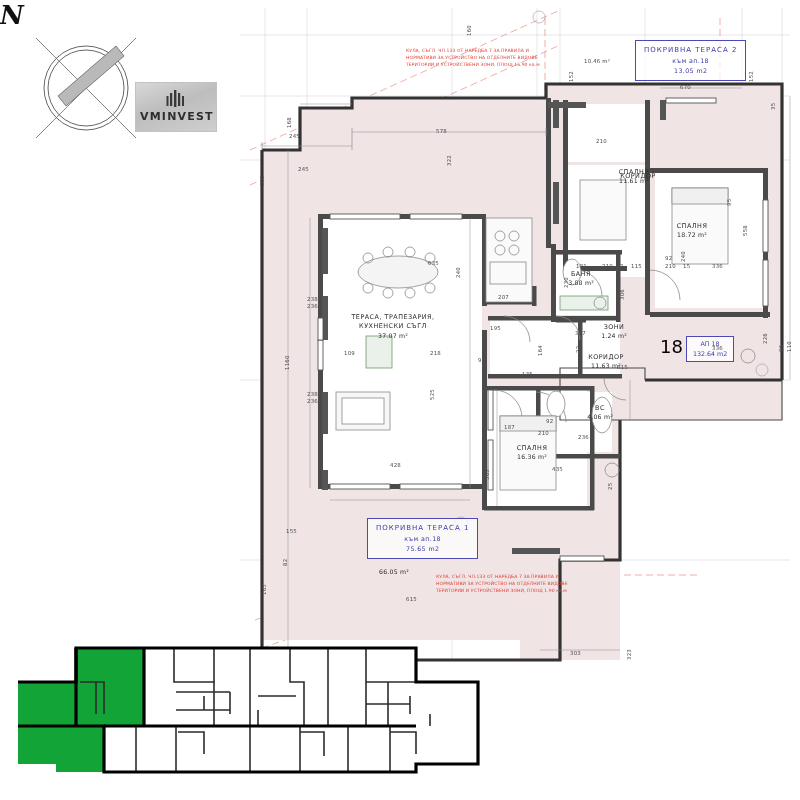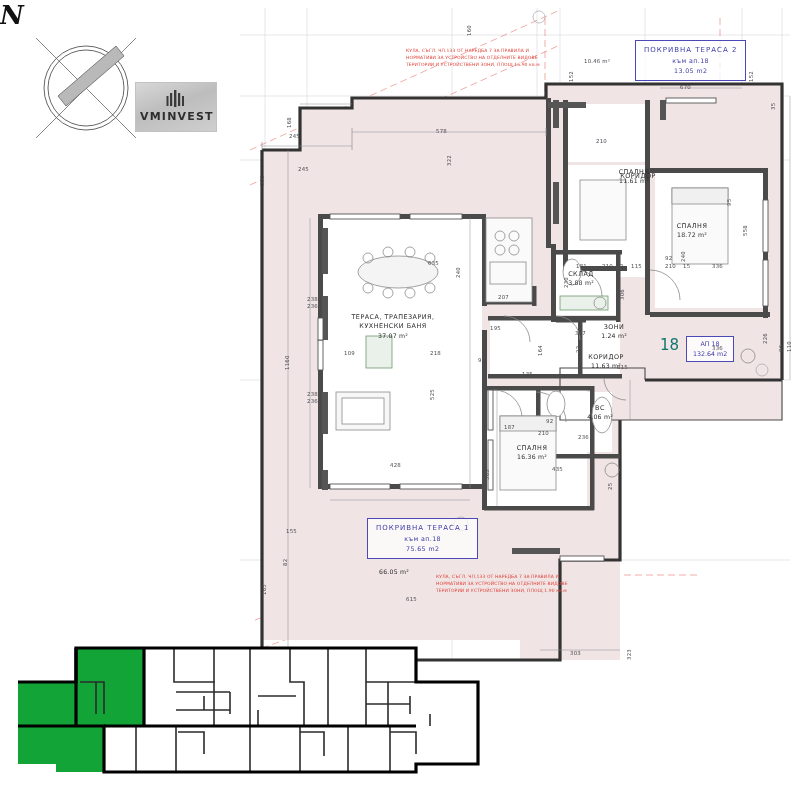--- a/index.html
+++ b/index.html
@@ -10,21 +10,21 @@
   .abs{position:absolute;}
 
   
   .roomlbl{position:absolute;color:#2a2a2a;font-size:6.4px;letter-spacing:.5px;text-align:center;line-height:1.45;white-space:nowrap;}
   .roomlbl .area{font-size:6.2px;letter-spacing:.2px;}
   .dim{position:absolute;color:#4a4a52;font-size:5.4px;letter-spacing:.2px;white-space:nowrap;}
   .dimv{position:absolute;color:#4a4a52;font-size:5.4px;letter-spacing:.2px;white-space:nowrap;transform-origin:0 0;transform:rotate(-90deg);}
   .redtxt{position:absolute;color:#e0453c;font-size:4.5px;line-height:1.55;letter-spacing:.1px;white-space:nowrap;}
   .bluebox{position:absolute;border:1px solid #4a49b5;color:#3b3aa8;font-size:7px;text-align:center;letter-spacing:1px;line-height:1.6;padding:4px 8px;background:rgba(255,255,255,.72);white-space:nowrap;}
   .bluebox .sub{font-size:6.3px;letter-spacing:.4px;}
-  .aptnum{position:absolute;color:#0f766e;font-size:15px;letter-spacing:0;}
+  .aptnum{position:absolute;color:#000000;font-size:18px;letter-spacing:0;}
   .aptbox{position:absolute;border:1px solid #4a49b5;color:#3b3aa8;font-size:6.3px;text-align:center;line-height:1.55;padding:2px 6px;background:rgba(255,255,255,.8);white-space:nowrap;}
   .northN{position:absolute;color:#111;font-size:26px;font-weight:700;font-style:italic;font-family:"DejaVu Serif","Liberation Serif",serif;}
   .logo{position:absolute;background:linear-gradient(160deg,#d8d8d8 0%,#bdbdbd 45%,#cfcfcf 100%);border:1px solid #c2c2c2;}
   .logotxt{position:absolute;color:#2e2e2e;font-size:11px;letter-spacing:1.2px;font-weight:700;}
 </style>
 </head>
 <body>
 
 <div id="stage">
 
@@ -301,41 +301,41 @@
   </div>
 
   <div class="aptnum" style="left:660px;top:336px">18</div>
   <div class="aptbox" style="left:686px;top:336px">
     <div>АП 18</div>
     <div>132.64 m2</div>
   </div>
 
   <div class="roomlbl" style="left:393px;top:313px;width:110px;margin-left:-55px">
     <div>ТЕРАСА, ТРАПЕЗАРИЯ,</div>
-    <div>КУХНЕНСКИ БАНЯ</div>
+    <div>КУХНЕНСКИ СЪГЛ</div>
     <div class="area">37.07 m²</div>
   </div>
 
   <div class="roomlbl" style="left:604px;top:168px;width:60px">
     <div>СПАЛНЯ</div>
     <div class="area">11.61 m²</div>
   </div>
 
   <div class="roomlbl" style="left:662px;top:222px;width:60px">
     <div>СПАЛНЯ</div>
     <div class="area">18.72 m²</div>
   </div>
 
   <div class="roomlbl" style="left:502px;top:444px;width:60px">
     <div>СПАЛНЯ</div>
     <div class="area">16.36 m²</div>
   </div>
 
   <div class="roomlbl" style="left:556px;top:270px;width:50px">
-    <div>СКЛАД</div>
+    <div>БАНЯ</div>
     <div class="area">3.88 m²</div>
   </div>
 
   <div class="roomlbl" style="left:592px;top:323px;width:44px">
     <div>ЗОНИ</div>
     <div class="area">1.24 m²</div>
   </div>
 
   <div class="roomlbl" style="left:578px;top:353px;width:56px">
     <div>КОРИДОР</div>

